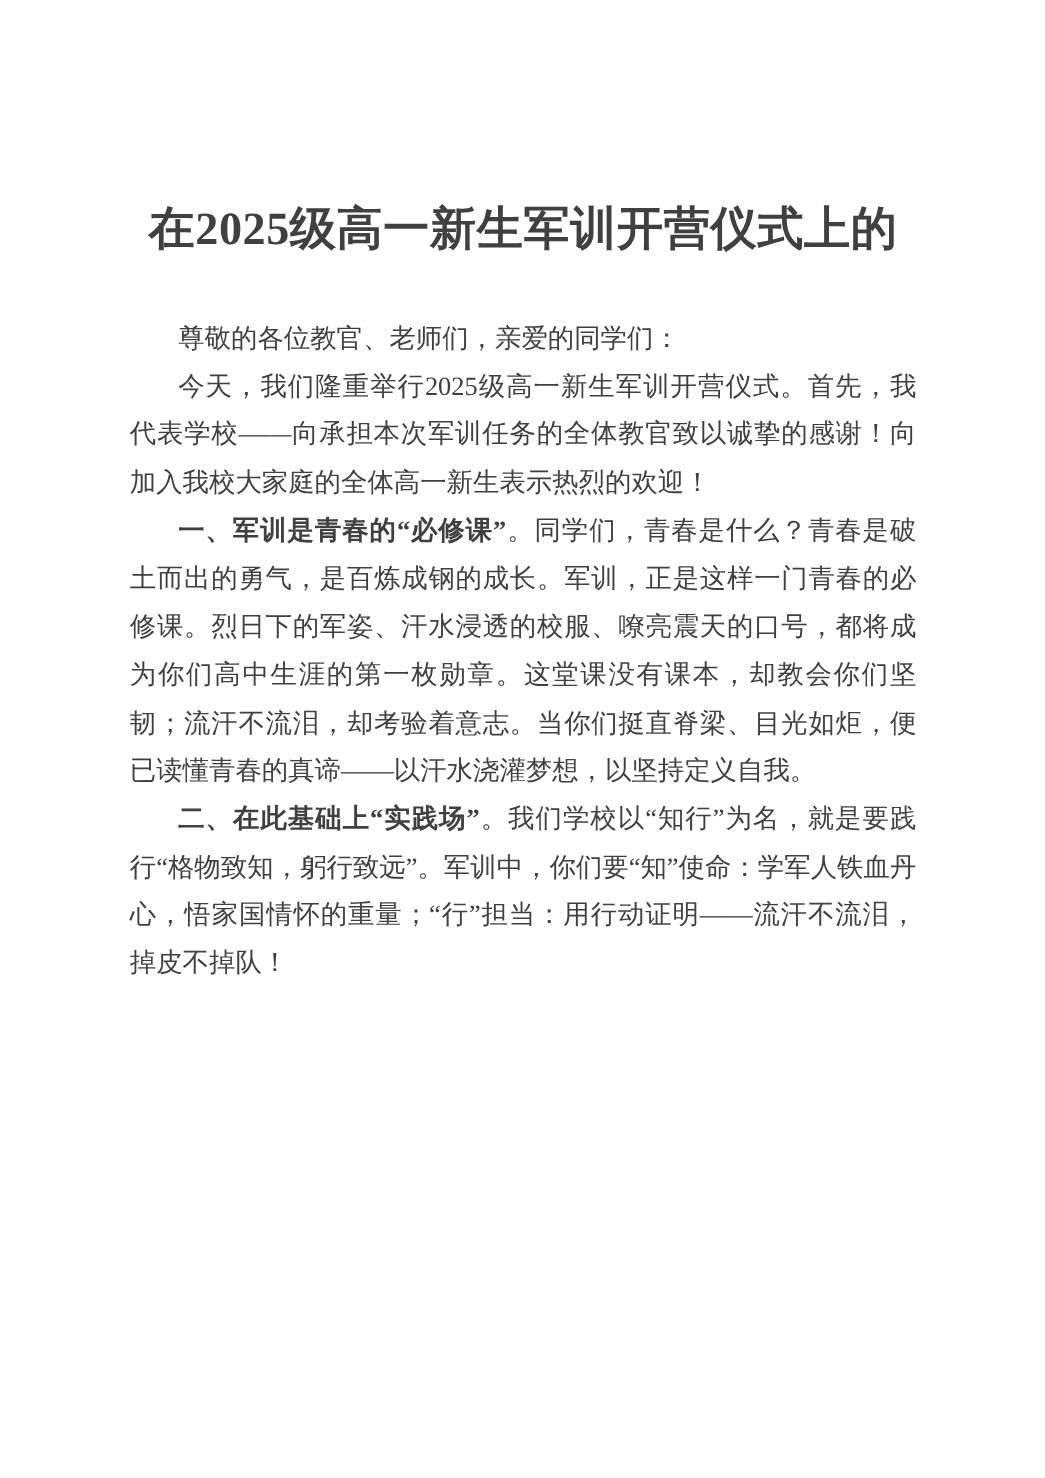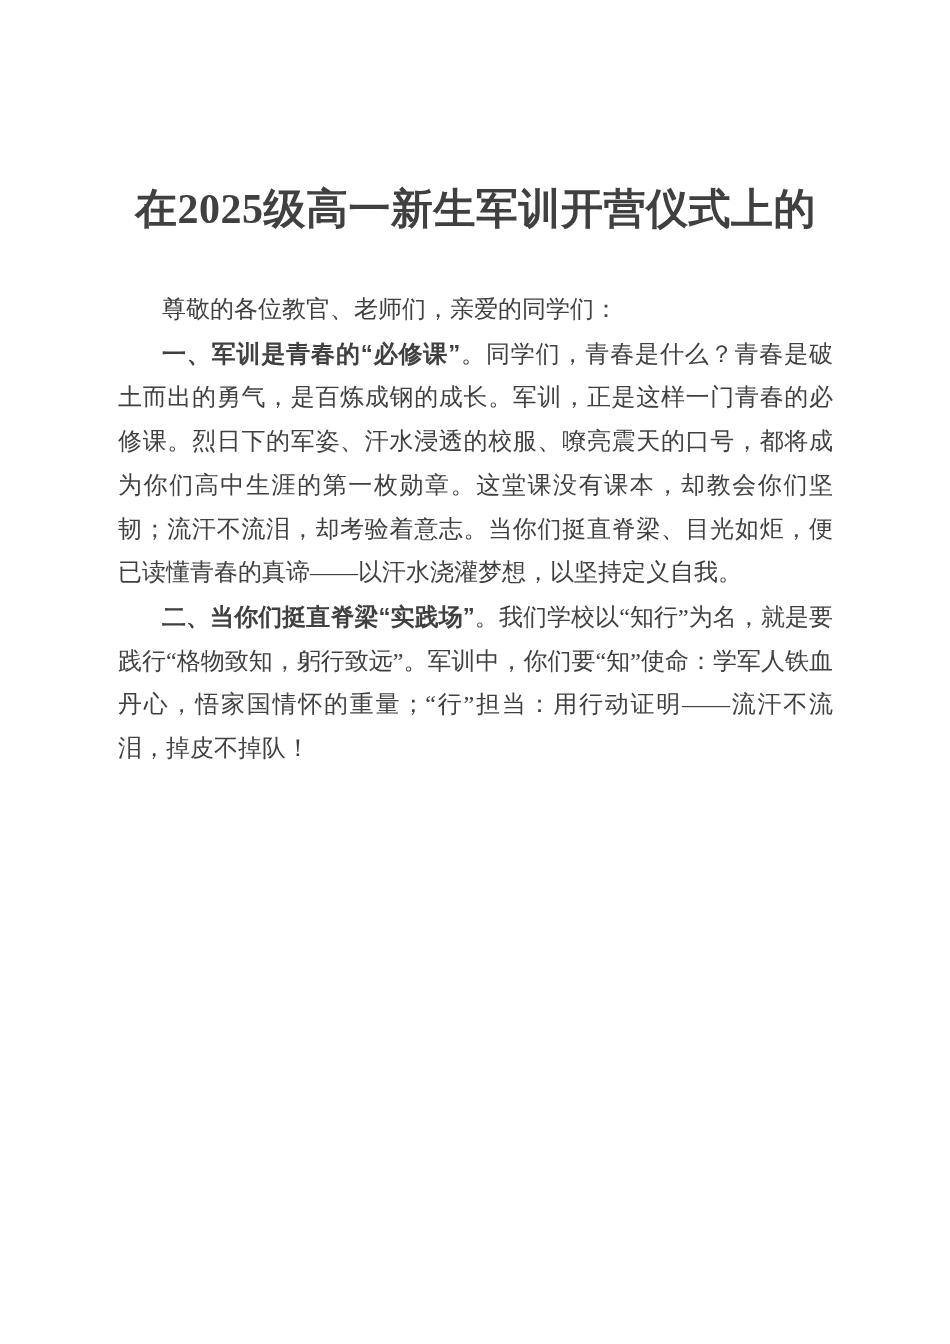--- a/index.html
+++ b/index.html
@@ -36,38 +36,39 @@
     font-size: 24px;
     line-height: 43.7px;
     text-align: justify;
   }
   .para {
     margin: 0;
     text-indent: 44px;
   }
   .para .lead {
     font-weight: bold;
-    font-family: Liberation Sans, sans-serif;
+    font-family: Liberation Serif, serif;
   }
 </style>
 </head>
 <body>
 
 <div class="page">
 
   <h1 class="doc-title">
     <span class="title-line">在2025级高一新生军训开营仪式上的</span>
   </h1>
 
   <div class="doc-body">
 
     <p class="para"><b class="lead"></b><span>尊敬的各位教官、老师们，亲爱的同学们：</span></p>
 
 
+    <p class="para"><b class="lead"></b><span>今天，我们隆重举行2025级高一新生军训开营仪式。首先，我代表学校——向承担本次军训任务的全体教官致以诚挚的感谢！向加入我校大家庭的全体高一新生表示热烈的欢迎！</span></p>
 
 
     <p class="para"><b class="lead">一、军训是青春的“必修课”</b><span>。同学们，青春是什么？青春是破土而出的勇气，是百炼成钢的成长。军训，正是这样一门青春的必修课。烈日下的军姿、汗水浸透的校服、嘹亮震天的口号，都将成为你们高中生涯的第一枚勋章。这堂课没有课本，却教会你们坚韧；流汗不流泪，却考验着意志。当你们挺直脊梁、目光如炬，便已读懂青春的真谛——以汗水浇灌梦想，以坚持定义自我。</span></p>
 
-    <p class="para"><b class="lead">二、当你们挺直脊梁“实践场”</b><span>。我们学校以“知行”为名，就是要践行“格物致知，躬行致远”。军训中，你们要“知”使命：学军人铁血丹心，悟家国情怀的重量；“行”担当：用行动证明——流汗不流泪，掉皮不掉队！</span></p>
+    <p class="para"><b class="lead">二、在此基础上“实践场”</b><span>。我们学校以“知行”为名，就是要践行“格物致知，躬行致远”。军训中，你们要“知”使命：学军人铁血丹心，悟家国情怀的重量；“行”担当：用行动证明——流汗不流泪，掉皮不掉队！</span></p>
 
   </div>
 
 </div>
 
 </body></html>

